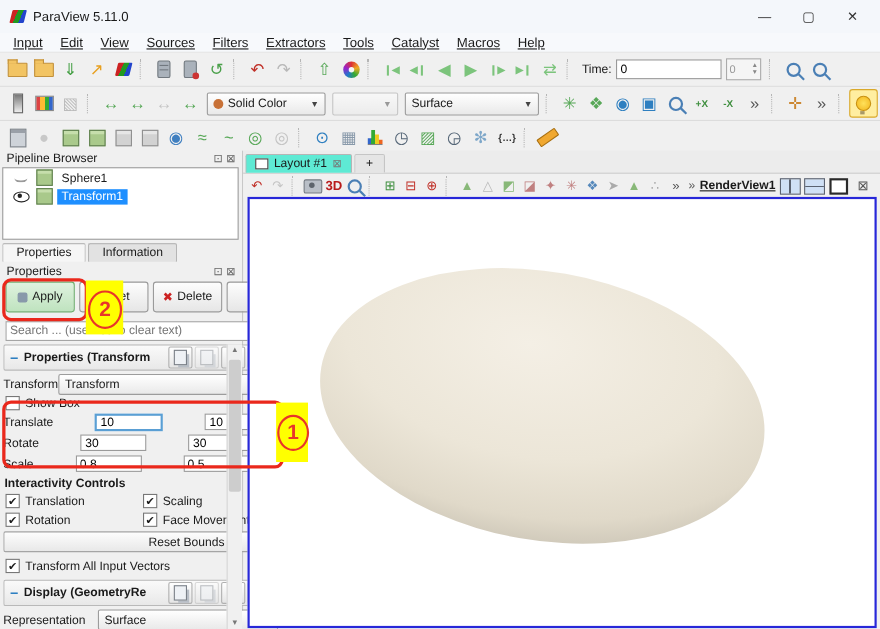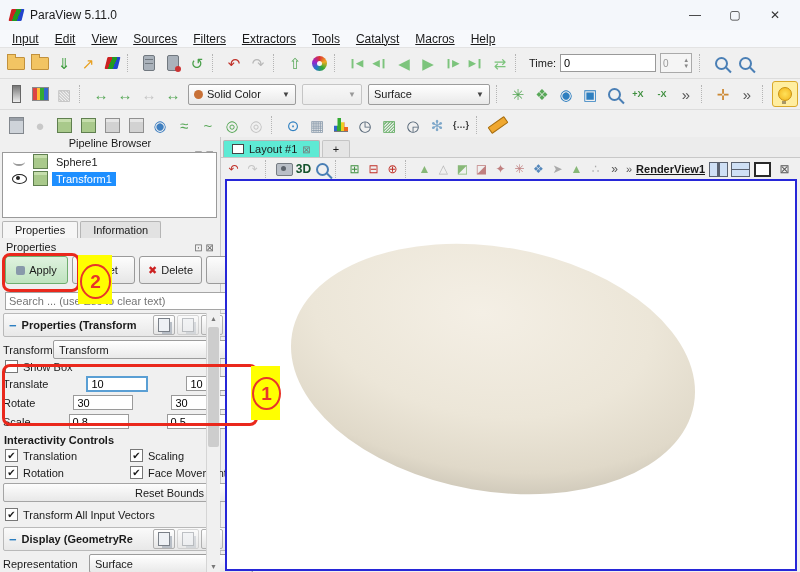--- a/index.html
+++ b/index.html
@@ -296,21 +296,21 @@
       <span class="sep"></span>
       <span class="ic">
         <span class="sh-ruler"></span>
       </span>
     </span>
 </div>
 
 <div class="main">
 
   <div class="left">
-    <div class="dockhdr" style="position:absolute;top:0;left:0;right:0;flex-direction:column;">
+    <div class="dockhdr" style="position:absolute;top:0;left:0;right:0;">
       <span>Pipeline Browser</span>
       <span class="dbtns">
         <span>⊡</span>
         <span>⊠</span>
       </span>
     </div>
     <div class="tree" id="pipetree">
         <div class="trow">
           <span class="eyecol">
             <span class="sh-eye-closed"></span>
@@ -498,21 +498,21 @@
       <span class="plustab">+</span>
     </div>
     <div class="viewbar">
       <span class="icons">
           <span class="ic" style="color: rgb(192, 48, 40);">↶</span>
           <span class="ic" style="color: rgb(197, 197, 197);">↷</span>
           <span class="sep"></span>
           <span class="ic">
             <span class="sh-camera"></span>
           </span>
-          <span class="ic small" style="color: #14532d;">3D</span>
+          <span class="ic small" style="color: #b91c1c;">3D</span>
           <span class="ic">
             <span class="sh-zoom"></span>
           </span>
           <span class="sep"></span>
           <span class="ic" style="color: rgb(63, 143, 63);">⊞</span>
           <span class="ic" style="color: rgb(192, 48, 40);">⊟</span>
           <span class="ic" style="color: rgb(192, 48, 40);">⊕</span>
           <span class="sep"></span>
           <span class="ic" style="color: rgb(136, 184, 120);">▲</span>
           <span class="ic" style="color: rgb(184, 184, 184);">△</span>

